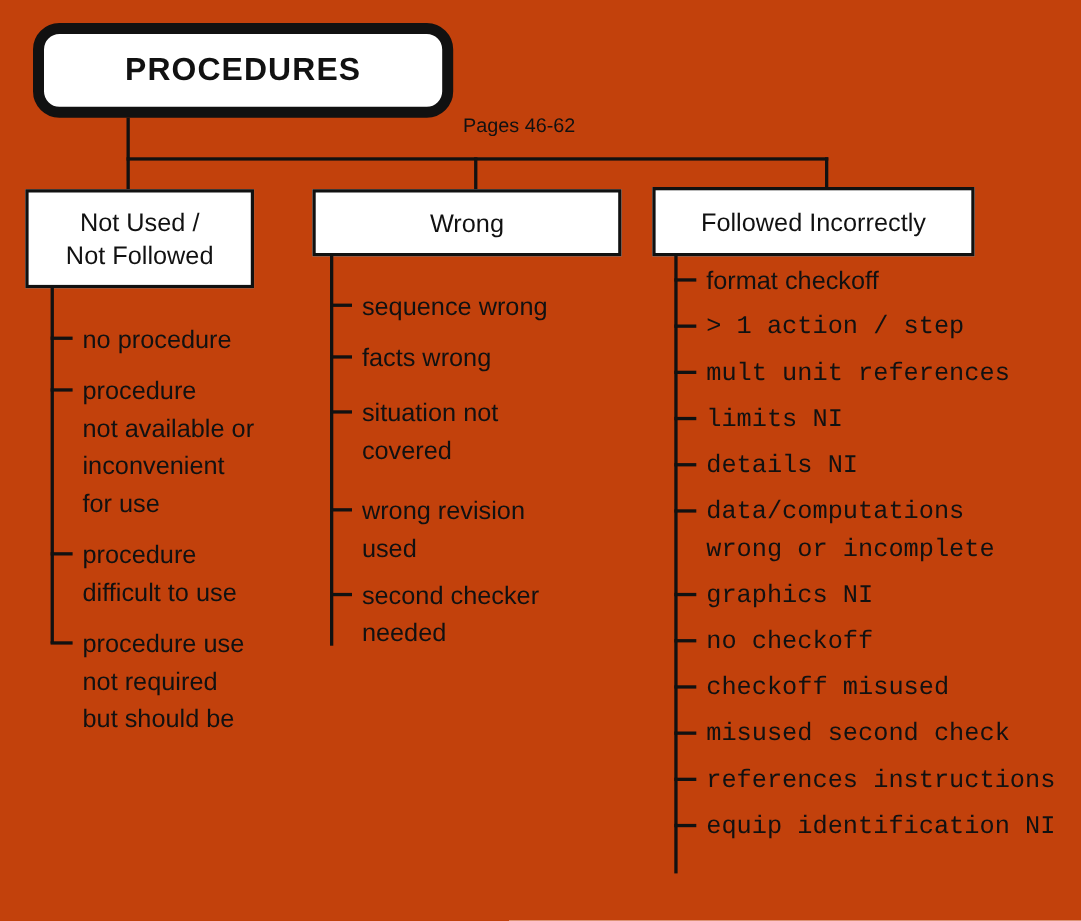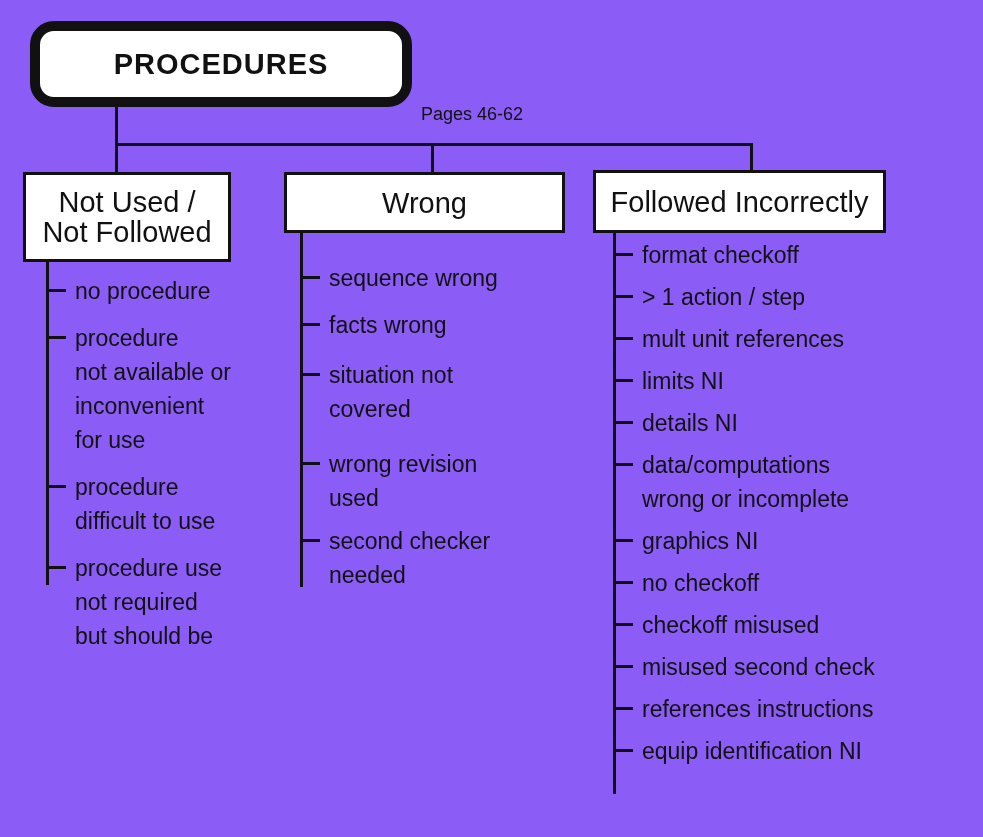--- a/index.html
+++ b/index.html
@@ -4,21 +4,21 @@
 <style>
   html, body {
     margin: 0;
     padding: 0;
     background: #ffffff;
   }
   .canvas {
     position: relative;
     width: 983px;
     height: 837px;
-    background: #8b5cf6;
+    background: #c2410c;
     font-family: "Liberation Sans", sans-serif;
     color: #111111;
     overflow: hidden;
   }
 
   
   .proc-box {
     position: absolute;
     left: 30px; top: 21px;
     width: 382px; height: 86px;
@@ -60,40 +60,40 @@
     position: absolute;
     box-sizing: border-box;
     border: 3px solid #111111;
     background: #ffffff;
     display: flex;
     align-items: center;
     justify-content: center;
     text-align: center;
   }
   .bbox .btitle {
-    font-size: 29px;
+    font-size: 23px;
     line-height: 30px;
     white-space: pre-line;
   }
   .box-notused  { left: 23px;  top: 172px; width: 208px; height: 90px; }
   .box-wrong    { left: 284px; top: 172px; width: 281px; height: 61px; }
   .box-followed { left: 593px; top: 170px; width: 293px; height: 63px; }
 
   
   .list { position: absolute; }
-  .list-left  { left: 46px;  top: 274px; }
+  .list-left  { left: 46px;  top: 291px; }
   .list-mid   { left: 300px; top: 261px; }
   .list-right { left: 613px; top: 238px; }
 
   .item {
     display: flex;
     align-items: flex-start;
   }
   .item + .item { margin-top: 13px; }
-  .list-right .item + .item { margin-top: 8px; }
+  .list-right .item + .item { margin-top: 8px; font-family: Liberation Mono, monospace; }
   .list-mid .item:nth-child(3) { margin-top: 16px; }
   .list-mid .item:nth-child(4) { margin-top: 21px; }
   .list-mid .item:nth-child(5) { margin-top: 9px; }
   .list-mid .item:nth-child(6) { margin-top: 10px; }
 
   .tick {
     flex: 0 0 auto;
     width: 20px;
     height: 3px;
     background: #111111;

